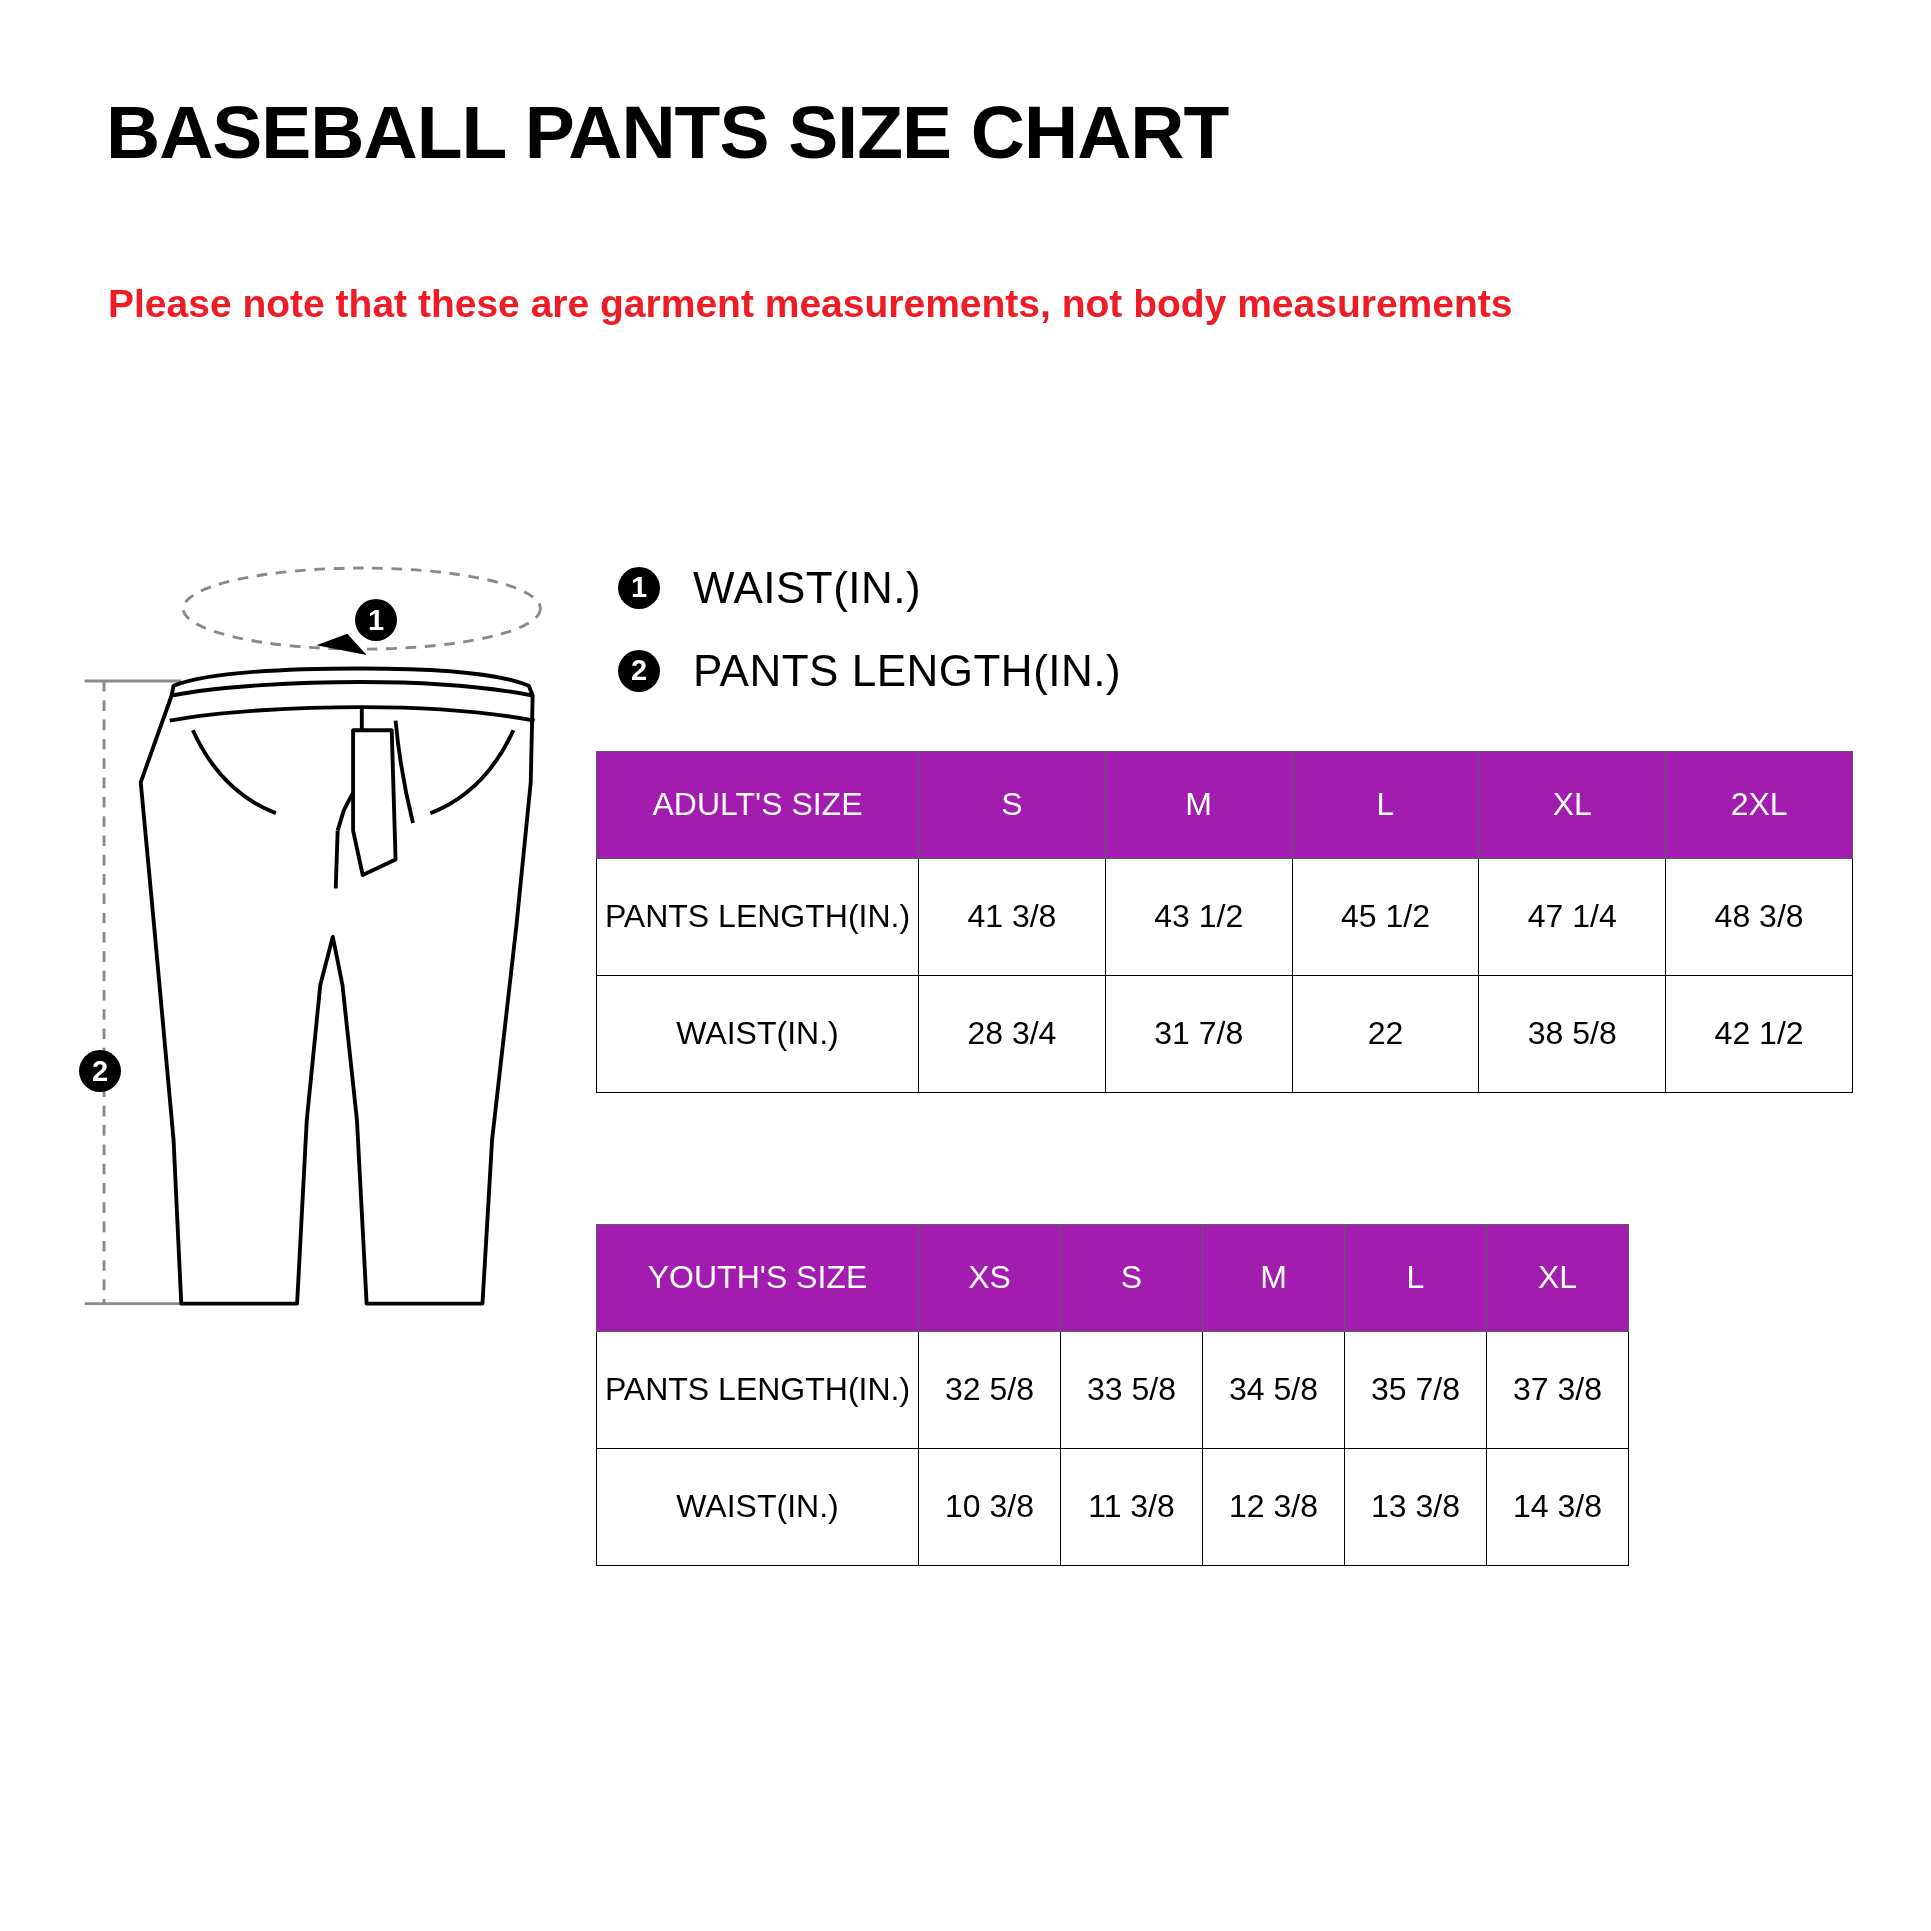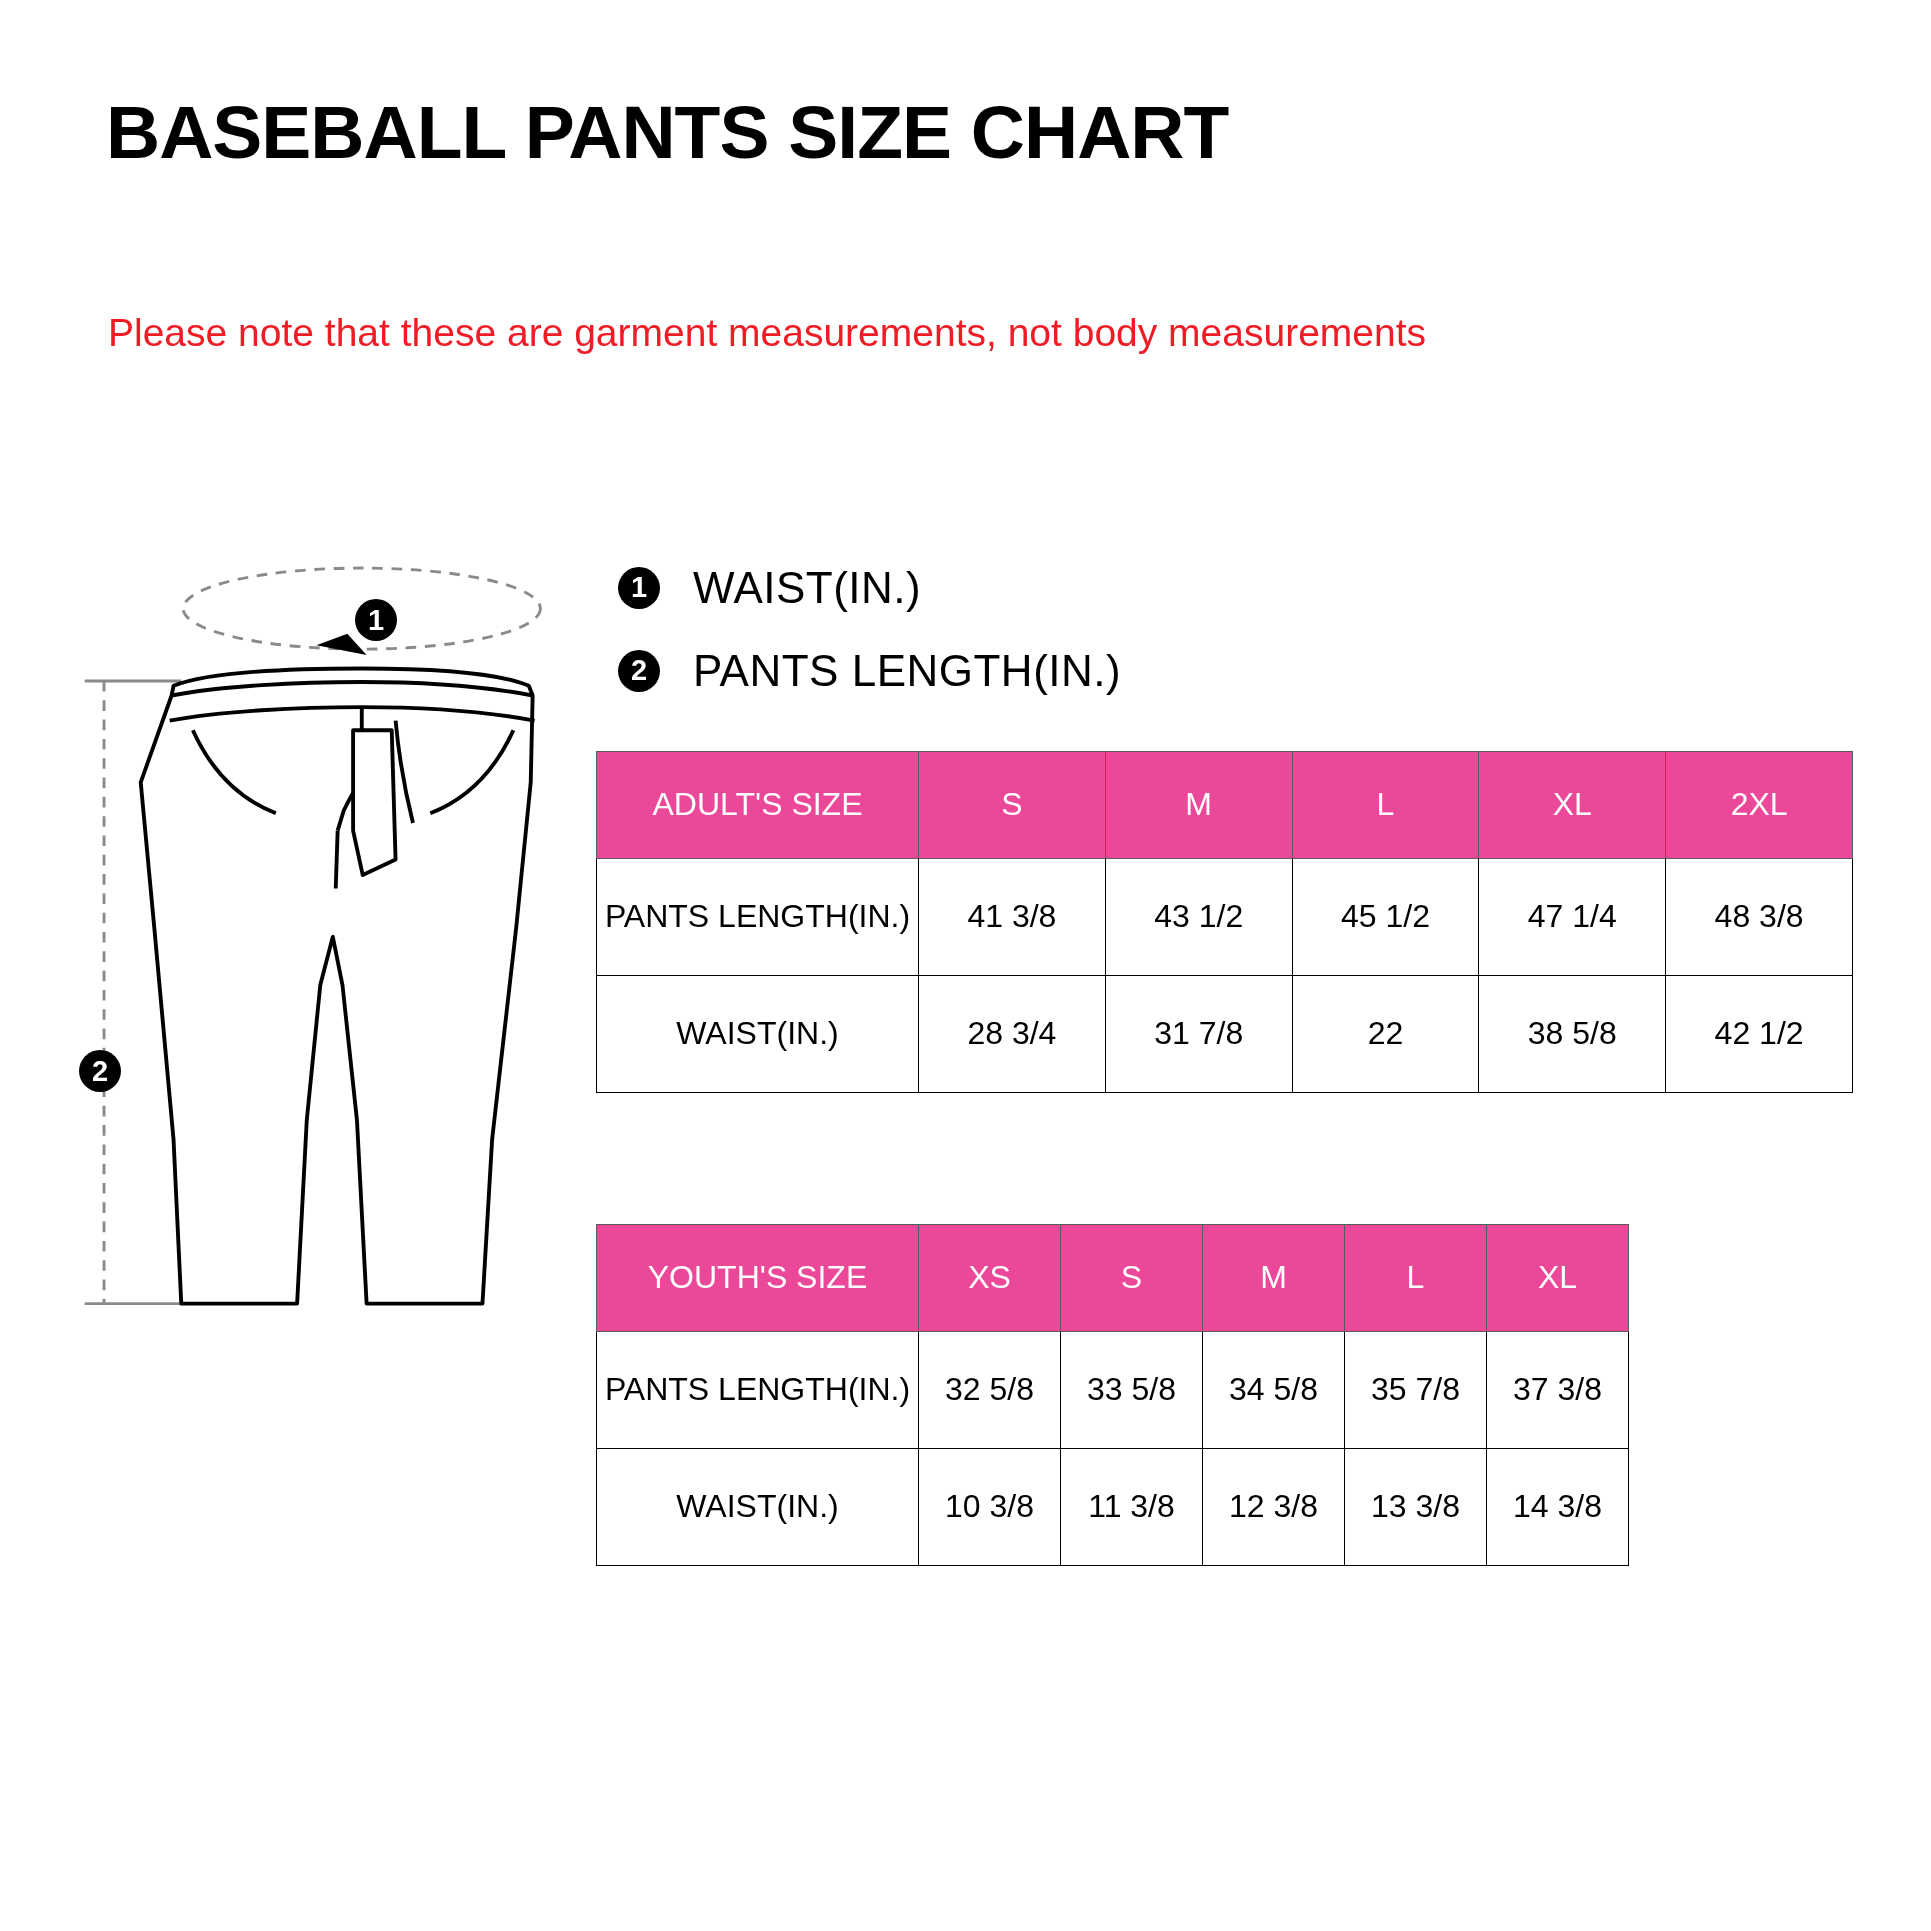--- a/index.html
+++ b/index.html
@@ -35,24 +35,23 @@
     white-space: nowrap;
   }
 
   
   .note-top {
     position: absolute;
     left: 108px;
     top: 280px;
     width: 1545px;
     font-size: 39px;
-    font-weight: normal;
+    font-weight: bold;
     color: #ef1c25;
     line-height: 1.25;
-    margin-top: 29px;
   }
 
   
   .legend {
     position: absolute;
     left: 618px;
     top: 546px;
   }
   .legend-row {
     display: flex;
@@ -127,21 +126,21 @@
   }
   table.size-table th,
   table.size-table td {
     border: 1.9px solid #000000;
     text-align: center;
     vertical-align: middle;
     font-weight: normal;
     line-height: 1.16;
   }
   table.size-table thead th {
-    background: #ec4899;
+    background: #a21caf;
     color: #ffffff;
     border-color: #5b5b5b;
     height: 104px;
     font-size: 32px;
   }
   table.size-table tbody td {
     background: #ffffff;
     color: #000000;
     height: 114px;
   }

